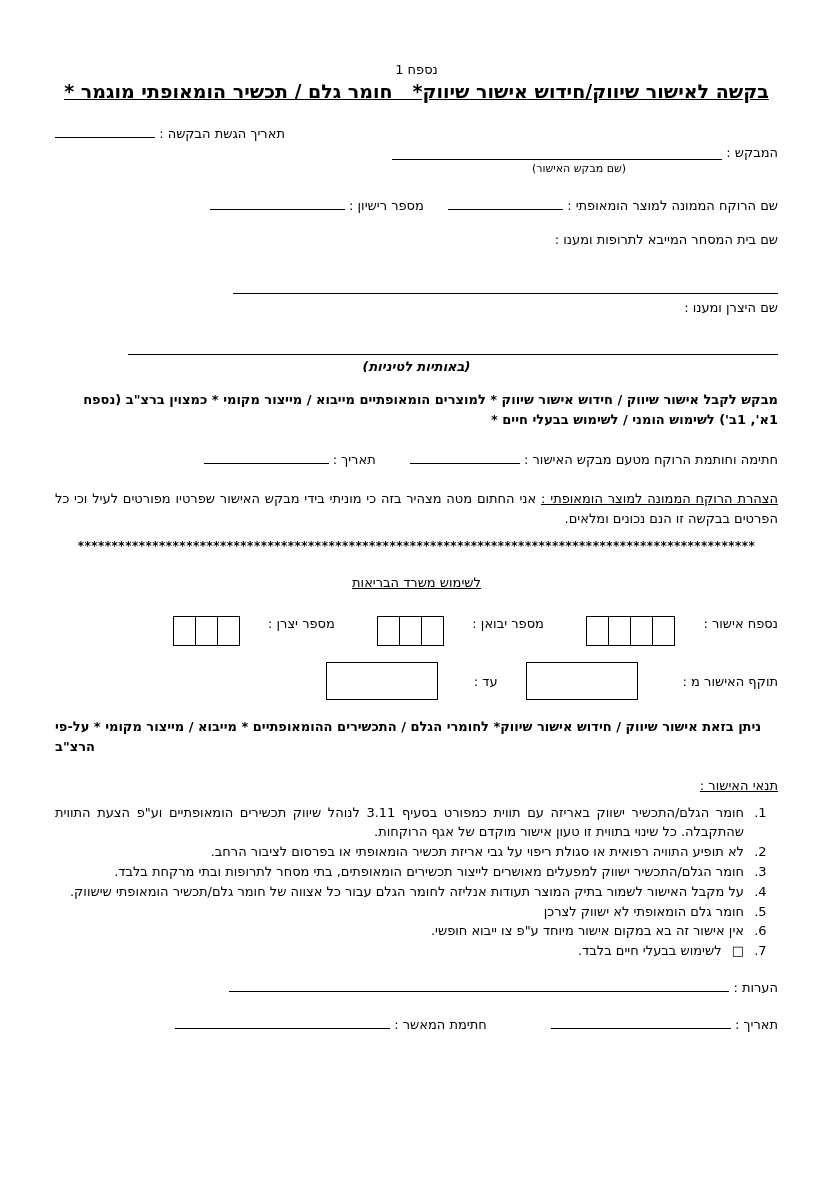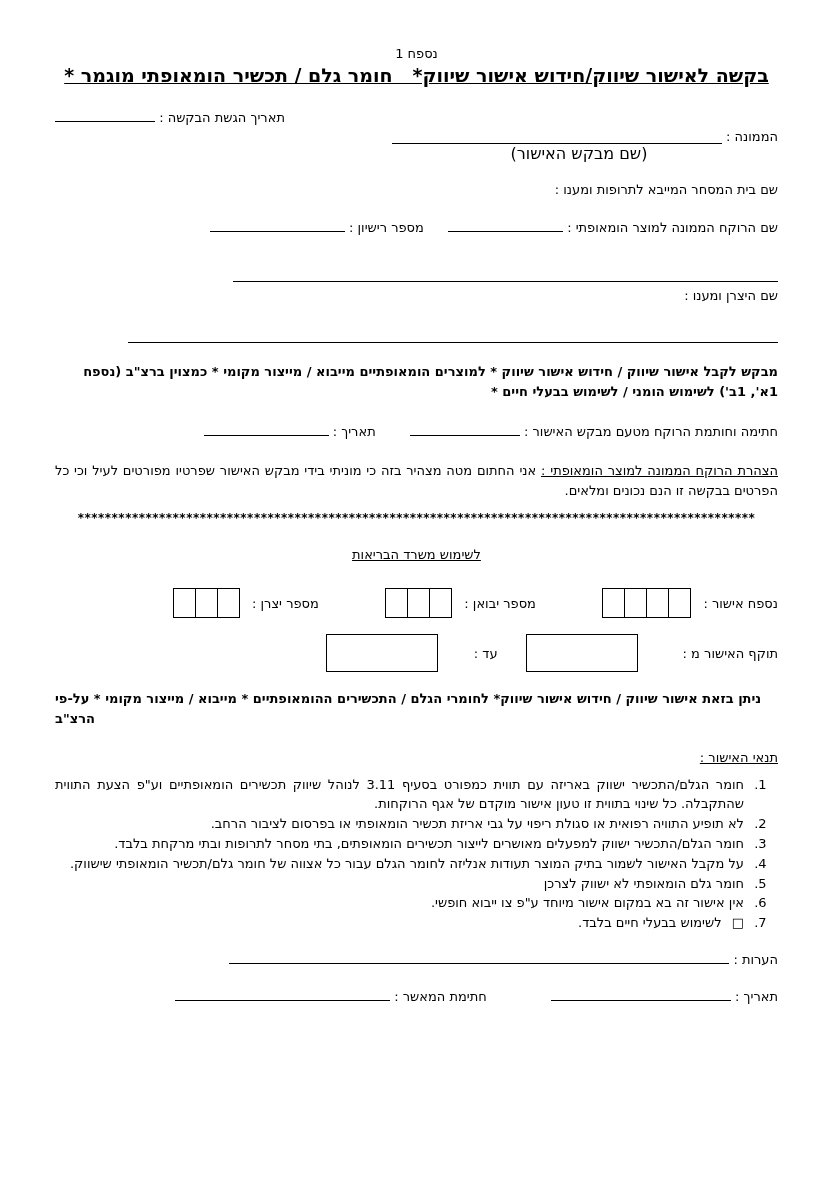--- a/index.html
+++ b/index.html
@@ -4,51 +4,51 @@
 <style>
   html,body{margin:0;padding:0;background:#ffffff;}
   body{
     width:835px;height:1181px;
     color:#000;
     font-family:"DejaVu Sans",sans-serif;
     font-size:13px;
     direction:rtl;
     overflow:hidden;
   }
-  .page{box-sizing:border-box;width:835px;height:1181px;padding:46px 57px 0 55px;}
+  .page{box-sizing:border-box;width:835px;height:1181px;padding:62px 57px 0 55px;}
   .center{text-align:center;}
   .appendix{font-size:13px;margin-bottom:3px;}
   .title{font-size:19px;font-weight:bold;text-decoration:underline;margin-bottom:22px;white-space:nowrap;}
   .row{margin:0;}
   .fill{display:inline-block;border-bottom:1px solid #000;height:13px;vertical-align:baseline;}
   .w100{width:100px}.w110{width:110px}.w115{width:115px}.w125{width:125px}
   .w135{width:135px}.w180{width:180px}.w215{width:215px}.w330{width:330px}
   .w500{width:500px}.w545{width:545px}.w650{width:650px}
   .right{text-align:right;}
   .submission-row{margin-top:14px;text-align:left;}
   .applicant-row{margin-top:4px;}
   .stack{display:inline-block;text-align:center;vertical-align:top;}
   .stack .fill{display:block;height:14px;}
-  .caption{font-size:16px;margin-left:44px;}
+  .caption{font-size:11px;margin-left:44px;}
   .pharm-row{margin-top:21px;}
   .gap20{margin-left:20px;}
   .gap30{margin-left:30px;}
   .trade-label{margin-top:19px;}
   .line-row{margin-top:33px;}
   .manu-label{margin-top:3px;}
   .line-row2{margin-top:26px;}
   .latin{font-weight:bold;font-style:italic;margin-top:1px;}
   .request{font-weight:bold;margin-top:16px;text-align:right;line-height:1.5;}
   .declaration{margin-top:22px;text-align:justify;line-height:1.5;}
   .decl-label{text-decoration:underline;}
   .sig-row{margin-top:21px;}
   .separator{margin-top:11px;font-weight:bold;letter-spacing:0.5px;white-space:nowrap;overflow:hidden;text-align:center;font-size:12px;}
   .moh-heading{margin-top:22px;text-decoration:underline;text-align:center;}
   .numfields{display:flex;justify-content:space-between;align-items:center;margin-top:26px;padding-left:118px;}
-  .numfield{display:inline-flex;align-items:center;gap:12px;}
+  .numfield{display:inline-flex;gap:28px;}
   .boxes{display:inline-flex;}
   .cell{width:23px;height:30px;border:1px solid #000;box-sizing:border-box;}
   .cell:not(:first-child){margin-right:-1px;}
   .validity-row{display:flex;align-items:center;margin-top:16px;}
   .bigbox{width:112px;height:38px;border:1px solid #000;box-sizing:border-box;display:inline-block;}
   .vlabel{margin-left:45px;}
   .vbox1{margin-left:28px;}
   .vto{margin-left:36px;}
   .grant{font-weight:bold;margin-top:17px;text-align:left;line-height:1.55;}
   .cond-heading{margin-top:21px;text-decoration:underline;}
@@ -66,46 +66,47 @@
 
   <div class="center appendix">נספח 1</div>
   <div class="center title">בקשה לאישור שיווק/חידוש אישור שיווק*&nbsp;&nbsp; חומר גלם / תכשיר הומאופתי מוגמר *</div>
 
   <div class="row submission-row">
     <span>תאריך הגשת הבקשה :</span>
     <span class="fill w100"></span>
   </div>
 
   <div class="row applicant-row right">
-    <span>הממונה :</span>
+    <span>המבקש :</span>
     <span class="stack">
       <span class="fill w330"></span>
       <span class="caption">(שם מבקש האישור)</span>
     </span>
   </div>
-
-  <div class="row trade-label right">שם בית המסחר המייבא לתרופות ומענו :</div>
 
   <div class="row pharm-row right">
     <span>שם הרוקח הממונה למוצר הומאופתי :</span>
     <span class="fill w115"></span>
     <span class="gap20"></span>
     <span>מספר רישיון :</span>
     <span class="fill w135"></span>
   </div>
+
+  <div class="row trade-label right">שם בית המסחר המייבא לתרופות ומענו :</div>
 
   <div class="row line-row right">
     <span class="fill w545"></span>
   </div>
 
   <div class="row manu-label right">שם היצרן ומענו :</div>
 
   <div class="row line-row2 right">
     <span class="fill w650"></span>
   </div>
+  <div class="center latin">(באותיות לטיניות)</div>
 
   <div class="row request">מבקש לקבל אישור שיווק / חידוש אישור שיווק * למוצרים הומאופתיים מייבוא / מייצור מקומי * כמצוין ברצ"ב (נספח 1א', 1ב') לשימוש הומני / לשימוש בבעלי חיים *</div>
 
   <div class="row sig-row right">
     <span>חתימה וחותמת הרוקח מטעם מבקש האישור :</span>
     <span class="fill w110"></span>
     <span class="gap30"></span>
     <span>תאריך :</span>
     <span class="fill w125"></span>
   </div>

